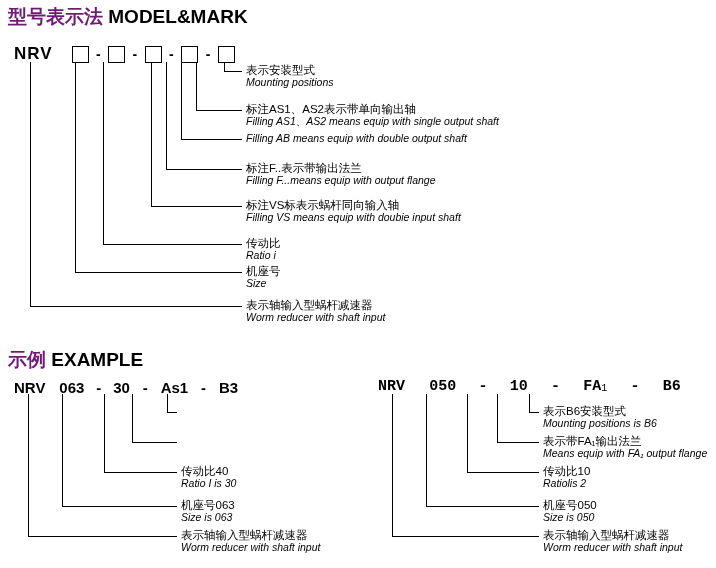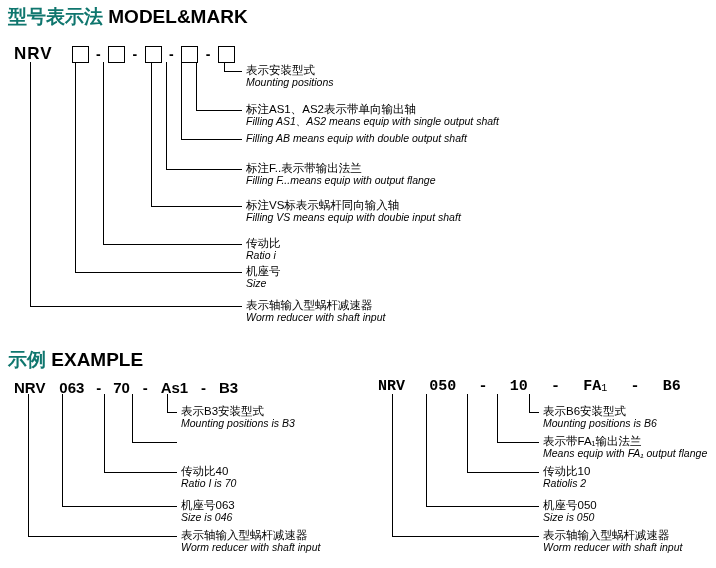--- a/index.html
+++ b/index.html
@@ -14,21 +14,21 @@
   .sheet{position:relative;width:716px;height:568px;}
 
   
   .heading{
     position:absolute;
     font-size:19px;
     font-weight:bold;
     white-space:nowrap;
     letter-spacing:0px;
   }
-  .heading .cn{color:#0f766e;}
+  .heading .cn{color:#701a75;}
   .heading .en{color:#000;}
 
   
   .codeRow{position:absolute;white-space:nowrap;}
   .nrv{
     font-size:17px;font-weight:bold;letter-spacing:1px;
     display:inline-block;vertical-align:middle;
   }
   .box{
     display:inline-block;vertical-align:middle;
@@ -139,21 +139,21 @@
     <span class="en">EXAMPLE</span>
   </div>
 
   <div class="codeRow" style="left:14px;top:378px;">
     <span class="codeTok">NRV</span>
     <span style="display:inline-block;width:5px;"></span>
     <span class="codeTok">063</span>
     <span style="display:inline-block;width:3px;"></span>
     <span class="codeTok">-</span>
     <span style="display:inline-block;width:3px;"></span>
-    <span class="codeTok">70</span>
+    <span class="codeTok">30</span>
     <span style="display:inline-block;width:4px;"></span>
     <span class="codeTok">-</span>
     <span style="display:inline-block;width:4px;"></span>
     <span class="codeTok">As1</span>
     <span style="display:inline-block;width:4px;"></span>
     <span class="codeTok">-</span>
     <span style="display:inline-block;width:4px;"></span>
     <span class="codeTok">B3</span>
   </div>
 
@@ -165,31 +165,27 @@
 
   <div class="vline" style="left:104px;top:394px;height:78px;"></div>
   <div class="hline" style="left:104px;top:472px;width:73px;"></div>
 
   <div class="vline" style="left:62px;top:394px;height:112px;"></div>
   <div class="hline" style="left:62px;top:506px;width:115px;"></div>
 
   <div class="vline" style="left:28px;top:394px;height:142px;"></div>
   <div class="hline" style="left:28px;top:536px;width:149px;"></div>
 
-  <div class="ann" style="left:181px;top:405px;">
-    <span class="cn">表示B3安装型式</span>
-    <span class="en">Mounting positions is B3</span>
-  </div>
   <div class="ann" style="left:181px;top:465px;">
     <span class="cn">传动比40</span>
-    <span class="en">Ratio I is 70</span>
+    <span class="en">Ratio I is 30</span>
   </div>
   <div class="ann" style="left:181px;top:499px;">
     <span class="cn">机座号063</span>
-    <span class="en">Size is 046</span>
+    <span class="en">Size is 063</span>
   </div>
   <div class="ann" style="left:181px;top:529px;">
     <span class="cn">表示轴输入型蜗杆减速器</span>
     <span class="en">Worm reducer with shaft input</span>
   </div>
 
   <div class="codeRow" style="left:378px;top:378px;font-family:Liberation Mono, monospace;">
     <span class="codeTok">NRV</span>
     <span style="display:inline-block;width:5px;"></span>
     <span class="codeTok">050</span>

